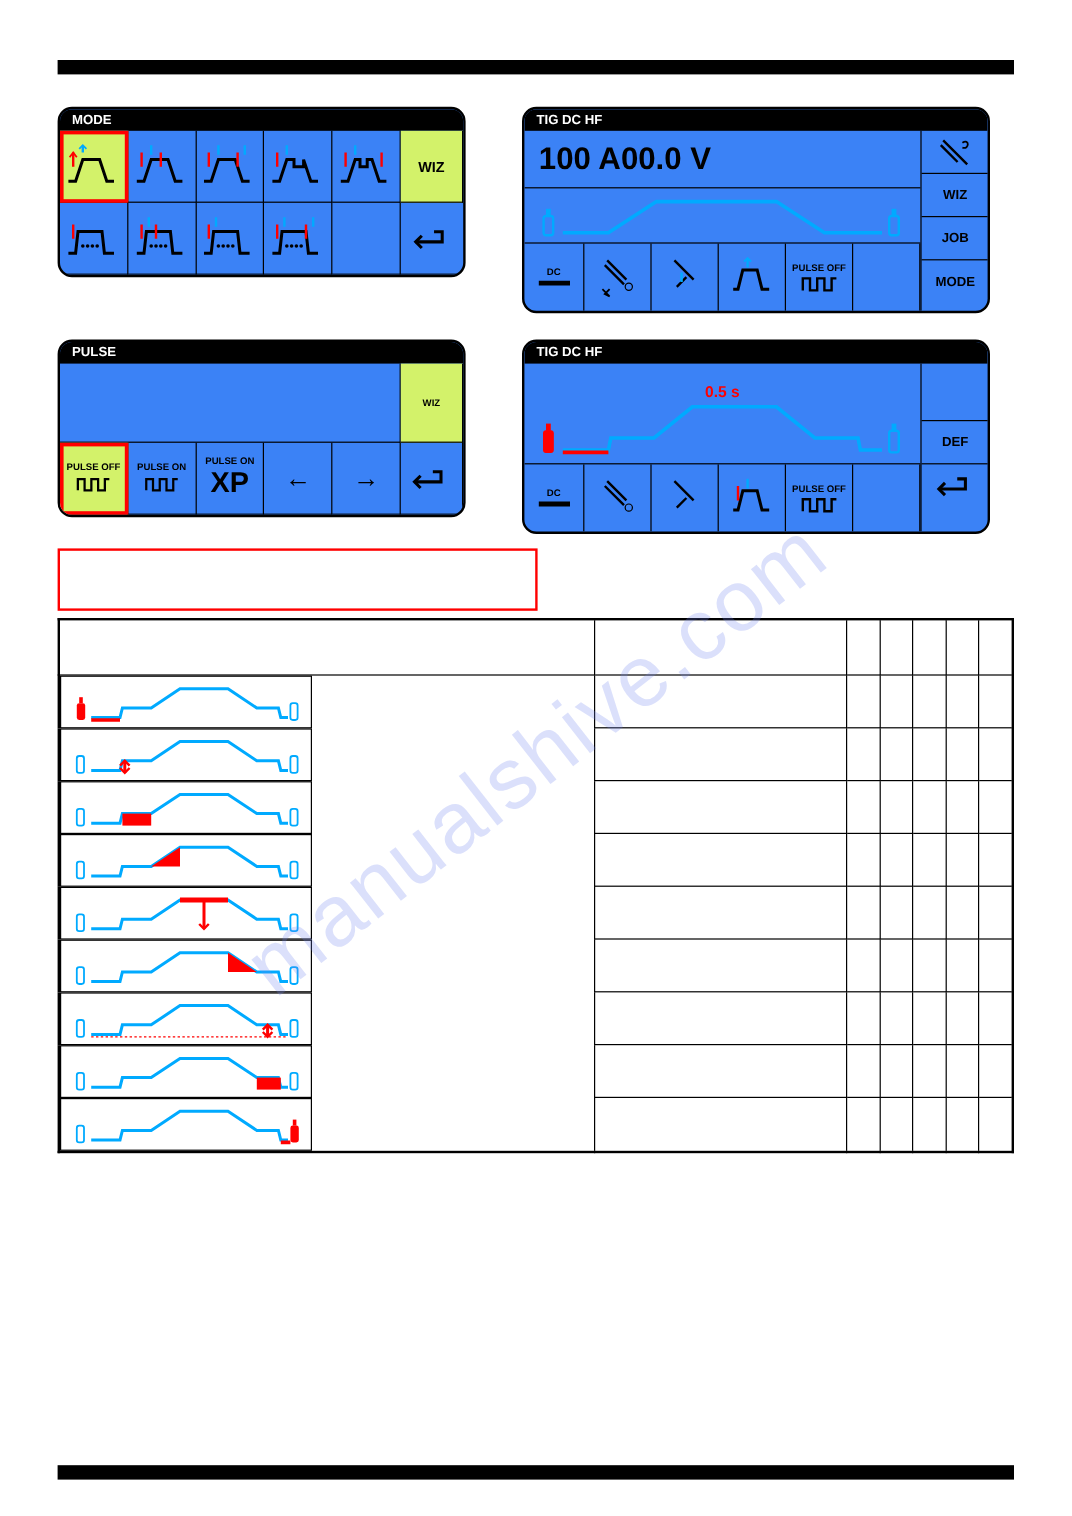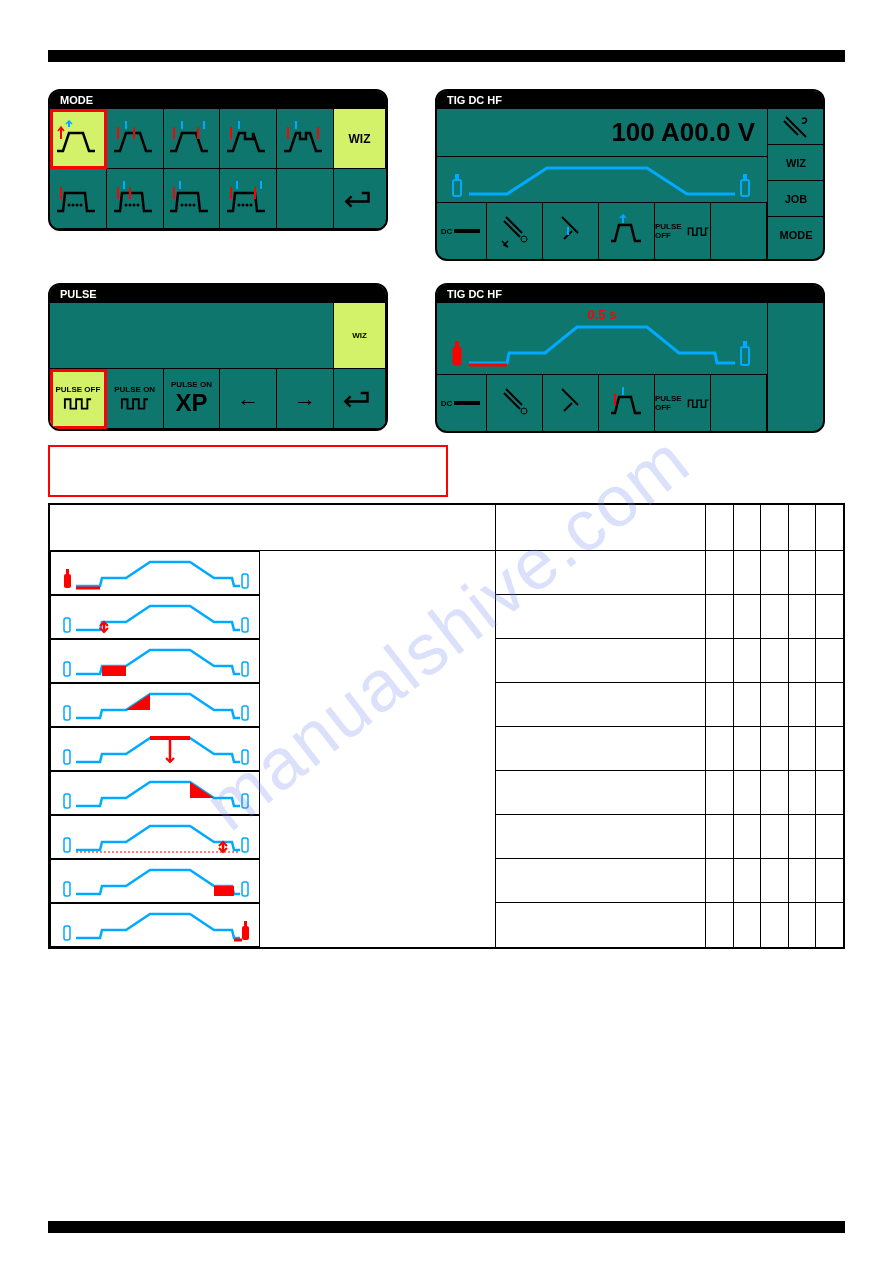--- a/index.html
+++ b/index.html
@@ -4,42 +4,42 @@
 <style>
 *{box-sizing:border-box;margin:0;padding:0}
 body{font-family:Arial,sans-serif;background:#fff;width:893px;height:1263px;position:relative;font-size:12px}
 .page{padding:50px 48px 0}
 .topbar{height:12px;background:#000;margin-bottom:15px}
 .header-row{display:flex;justify-content:space-between;margin-bottom:8px}
 .row2{display:flex;justify-content:space-between;gap:40px;margin-bottom:18px}
 .row3{display:flex;justify-content:space-between;gap:40px;margin-bottom:12px}
 .col{flex:1}
 .small-head{font-size:10px;margin-bottom:4px;line-height:1.3}
-.panel{border:2px solid #000;border-radius:12px;background:#0f766e;overflow:hidden}
+.panel{border:2px solid #000;border-radius:12px;background:#3b82f6;overflow:hidden}
 .panel-title{background:#000;color:#fff;font-weight:bold;font-size:11px;padding:3px 10px}
 .mode-grid{display:grid;grid-template-columns:repeat(5,1fr) 52px;grid-template-rows:60px 60px}
 .mode-grid>div{border-right:1px solid #000;border-bottom:1px solid #000;display:flex;align-items:center;justify-content:center;position:relative}
 .mode-grid>div:last-child{border-right:none}
 .mode-cell.sel{outline:3px solid #f00;outline-offset:-3px;background:#d3f26a}
 .wiz-btn{background:#d3f26a;font-weight:bold;font-size:12px}
 .ret-arrow svg{width:34px;height:20px}
 .pulse-panel .pg{display:grid;grid-template-columns:repeat(5,1fr) 52px;grid-template-rows:66px 60px}
 .pulse-panel .pg>div{border-right:1px solid #000;border-bottom:1px solid #000;display:flex;flex-direction:column;align-items:center;justify-content:center;font-size:8px;font-weight:bold;position:relative}
 .pg .top{grid-column:1/6;border-bottom:1px solid #000}
 .pg .wiz2{grid-column:6;background:#d3f26a;font-weight:bold;font-size:12px}
 .psel{outline:3px solid #f00;outline-offset:-3px;background:#d3f26a}
 .main-panel{width:390px}
 .main-body{display:grid;grid-template-columns:1fr 56px}
 .main-left{border-right:1px solid #000}
 .main-right>div{border-bottom:1px solid #000;height:36px;display:flex;align-items:center;justify-content:center;font-weight:bold;font-size:11px}
 .main-right>div:last-child{border-bottom:none}
-.readout{display:flex;align-items:center;justify-content:flex-end;padding:8px 12px;font-size:26px;font-weight:bold;border-bottom:1px solid #000}
+.readout{display:flex;align-items:center;justify-content:flex-start;padding:8px 12px;font-size:26px;font-weight:bold;border-bottom:1px solid #000}
 .curve-area{height:46px;padding:4px 10px;border-bottom:1px solid #000;display:flex;align-items:center;justify-content:center}
 .status-row{display:grid;grid-template-columns:50px 56px 56px 56px 56px 1fr}
-.status-row>div{border-right:1px solid #000;height:56px;display:flex;flex-direction:row;align-items:center;justify-content:center;font-size:8px;font-weight:bold}
+.status-row>div{border-right:1px solid #000;height:56px;display:flex;flex-direction:column;align-items:center;justify-content:center;font-size:8px;font-weight:bold}
 .redbox{border:2px solid #f00;height:52px;margin-top:8px}
 .param-table{border:2px solid #000;border-collapse:collapse;width:100%}
 .param-table td,.param-table th{border:1px solid #000;padding:4px 6px;font-size:10px;vertical-align:middle}
 .param-table th{font-weight:normal;text-align:left;height:46px}
 .param-table td:first-child{width:210px;height:44px}
 .param-table td.desc{width:210px;font-size:11px}
 .curve-cell{display:flex;align-items:center;justify-content:center}
 .footer{position:absolute;bottom:30px;left:48px;right:48px;height:12px;background:#000}
 .pagenum{position:absolute;bottom:12px;left:50%;transform:translateX(-50%);font-size:10px}
 .torch-icon{width:28px;height:28px}
@@ -272,21 +272,21 @@
             </div>
 </div>
 </div>
 </div>
 <div class="col" style="flex:0 0 410px">
 <div class="small-head"></div>
 <div class="panel main-panel">
 <div class="panel-title">TIG DC HF</div>
 <div class="main-body">
 <div class="main-left">
-<div style="height:72px;padding:4px 10px;border-bottom:1px solid #000">
+<div style="height:84px;padding:16px 10px;border-bottom:1px solid #000">
 <svg width="310" height="62" viewBox="0 0 310 62">
 <text x="155" y="12" text-anchor="middle" fill="#f00" font-size="13" font-weight="bold">0.5 s</text>
 <rect x="6" y="40" width="8" height="18" rx="2" fill="#f00" stroke="#f00"></rect>
                   <rect x="8" y="34" width="4" height="6" fill="#f00"></rect>
 <path d="M22 56 L60 56 L62 46 L98 46 L130 20 L200 20 L232 46 L268 46 L270 56 L288 56" fill="none" stroke="#0af" stroke-width="3"></path>
 <path d="M22 58 L60 58" stroke="#f00" stroke-width="3"></path>
 <rect x="294" y="40" width="8" height="18" rx="2" fill="none" stroke="#0af" stroke-width="2"></rect>
                   <rect x="296" y="34" width="4" height="6" fill="#0af"></rect>
 </svg>
 </div>
@@ -317,20 +317,30 @@
                   </svg>
                 </div>
 <div>
                   <span>PULSE OFF</span>
                   <svg width="32" height="16" viewBox="0 0 32 16">
                     <path d="M2 14 L2 4 L8 4 L8 14 L14 14 L14 4 L20 4 L20 14 L26 14 L26 4 L30 4" fill="none" stroke="#000" stroke-width="2"></path>
                   </svg>
                 </div>
 <div></div>
 </div>
+</div>
+<div class="main-right">
+<div style="height:48px"></div>
+<div>DEF</div>
+<div class="ret-arrow">
+                <svg viewBox="0 0 40 22" width="34" height="20">
+                  <path d="M4 14 L30 14 L30 4 L22 4" fill="none" stroke="#000" stroke-width="3"></path>
+                  <path d="M10 8 L4 14 L10 20" fill="none" stroke="#000" stroke-width="3"></path>
+                </svg>
+              </div>
 </div>
 </div>
 </div>
 </div>
 </div>
 
 <div class="redbox" style="width:400px;padding:6px 10px">
 <div style="font-weight:bold;font-size:12px"></div>
 <div style="font-size:9px;margin-top:2px"></div>
 </div>

